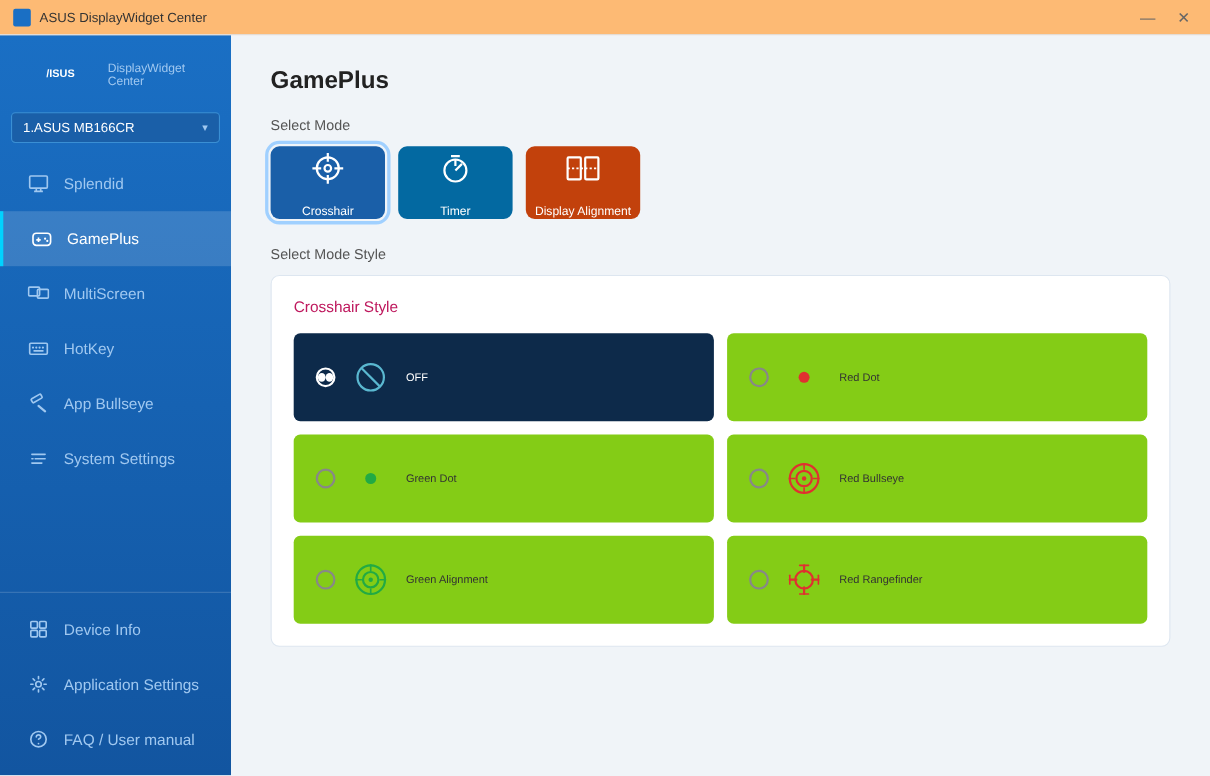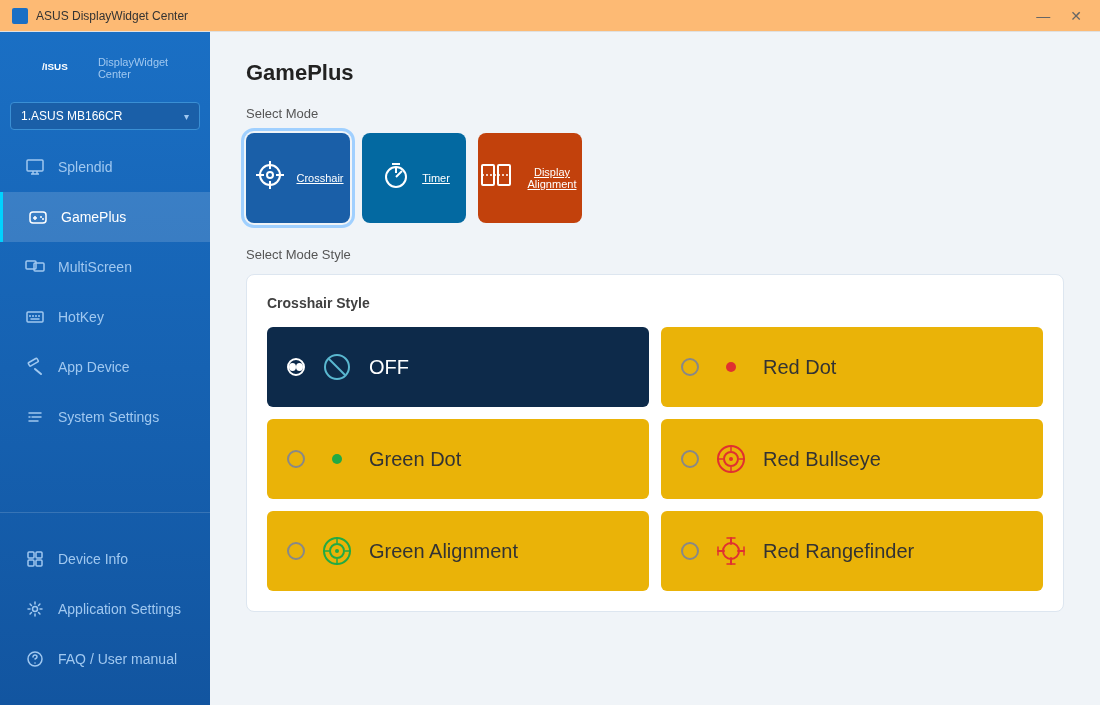--- a/index.html
+++ b/index.html
@@ -13,42 +13,42 @@
     .sidebar { width: 210px; background: linear-gradient(180deg, #1a6fc4 0%, #1255a0 100%); display: flex; flex-direction: column; align-items: center; flex-shrink: 0; }
     .sidebar-logo { padding: 20px 0 10px; display: flex; flex-direction: row; align-items: center; }
     .sidebar-subtitle { color: #a0c8f0; font-size: 11px; margin-top: 4px; padding-left: 20px; }
     .device-dropdown { margin: 12px 10px; width: 190px; background: #1a5fa8; border: 1px solid #3a8fd4; border-radius: 4px; padding: 6px 10px; color: white; font-size: 12px; display: flex; align-items: center; justify-content: space-between; cursor: pointer; }
     .dropdown-arrow { font-size: 10px; color: #a0c8f0; }
     .sidebar-nav { width: 100%; flex: 1; }
     .nav-item { display: flex; align-items: center; gap: 12px; padding: 14px 24px; color: #a0c8f0; cursor: pointer; font-size: 14px; transition: background 0.2s; }
     .nav-item.active { background: rgba(255,255,255,0.15); color: white; border-left: 3px solid #00d2ff; }
     .nav-item.active .nav-label { color: white; }
     .nav-icon { width: 22px; height: 22px; display: flex; align-items: center; justify-content: center; flex-shrink: 0; }
-    .sidebar-bottom { width: 100%; border-top: 1px solid rgba(255,255,255,0.15); padding: 21px 0; }
+    .sidebar-bottom { width: 100%; border-top: 1px solid rgba(255,255,255,0.15); padding: 8px 0; }
     .main-content { flex: 1; background: #f0f4f8; padding: 28px 36px; overflow-y: auto; }
     .page-title { font-size: 22px; font-weight: 600; color: #222; margin-bottom: 20px; }
     .section-label { font-size: 13px; color: #555; margin-bottom: 12px; }
     .mode-selector { display: flex; gap: 12px; margin-bottom: 24px; }
-    .mode-card { width: 104px; height: 90px; border-radius: 8px; display: flex; flex-direction: row; align-items: center; justify-content: center; cursor: pointer; border: none; gap: 8px; text-decoration: underline; }
+    .mode-card { width: 104px; height: 66px; border-radius: 8px; display: flex; flex-direction: column; align-items: center; justify-content: center; cursor: pointer; border: none; gap: 8px; }
     .mode-card.selected { background: #1a6fc4; color: white; }
     .mode-card.unselected { background: #2a7dd4; color: white; }
     .mode-card-icon { font-size: 28px; }
     .mode-card-label { font-size: 11px; font-weight: 500; }
     .style-section { background: white; border-radius: 8px; padding: 20px; border: 1px solid #dde6f0; }
-    .style-title { font-size: 14px; font-weight: 700; color: #404040; margin-bottom: 16px; }
+    .style-title { font-size: 14px; font-weight: 400; color: #be185d; margin-bottom: 16px; }
     .crosshair-grid { display: grid; grid-template-columns: 1fr 1fr; gap: 12px; }
     .crosshair-option { border-radius: 6px; padding: 18px 20px; display: flex; align-items: center; gap: 14px; cursor: pointer; min-height: 80px; }
     .crosshair-option.off-selected { background: #0d2a4a; }
-    .crosshair-option.light-bg { background: #eab308; }
+    .crosshair-option.light-bg { background: #84cc16; }
     .radio-circle { width: 18px; height: 18px; border-radius: 50%; border: 2px solid #999; display: flex; align-items: center; justify-content: center; flex-shrink: 0; }
     .radio-circle.selected { border-color: white; }
     .radio-circle.selected::after { content: ''; width: 8px; height: 8px; border-radius: 50%; background: white; }
     .radio-circle.unselected { border-color: #888; }
     .crosshair-icon-area { width: 36px; height: 36px; display: flex; align-items: center; justify-content: center; flex-shrink: 0; }
-    .option-label { font-size: 20px; font-weight: 500; }
+    .option-label { font-size: 10px; font-weight: 500; }
     .off-selected .option-label { color: white; }
     .light-bg .option-label { color: #333; }
   </style>
 </head>
 <body>
 
 <div class="title-bar">
   <div class="title-bar-left">
     <div class="title-bar-icon"></div>
     <span>ASUS DisplayWidget Center</span>
@@ -120,21 +120,21 @@
         </div>
         <span class="nav-label">HotKey</span>
       </div>
       <div class="nav-item">
         <div class="nav-icon">
           <svg width="20" height="20" viewBox="0 0 20 20" fill="none">
             <rect x="3" y="6" width="10" height="4" rx="1" stroke="#a0c8f0" stroke-width="1.5" transform="rotate(-30 3 6)"></rect>
             <line x1="10" y1="12" x2="16" y2="17" stroke="#a0c8f0" stroke-width="2" stroke-linecap="round"></line>
           </svg>
         </div>
-        <span class="nav-label">App Device</span>
+        <span class="nav-label">App Bullseye</span>
       </div>
       <div class="nav-item">
         <div class="nav-icon">
           <svg width="20" height="20" viewBox="0 0 20 20" fill="none">
             <line x1="4" y1="6" x2="16" y2="6" stroke="#a0c8f0" stroke-width="1.5" stroke-linecap="round"></line>
             <line x1="7" y1="10" x2="16" y2="10" stroke="#a0c8f0" stroke-width="1.5" stroke-linecap="round"></line>
             <line x1="4" y1="10" x2="5" y2="10" stroke="#a0c8f0" stroke-width="1.5" stroke-linecap="round"></line>
             <line x1="4" y1="14" x2="13" y2="14" stroke="#a0c8f0" stroke-width="1.5" stroke-linecap="round"></line>
           </svg>
         </div>

